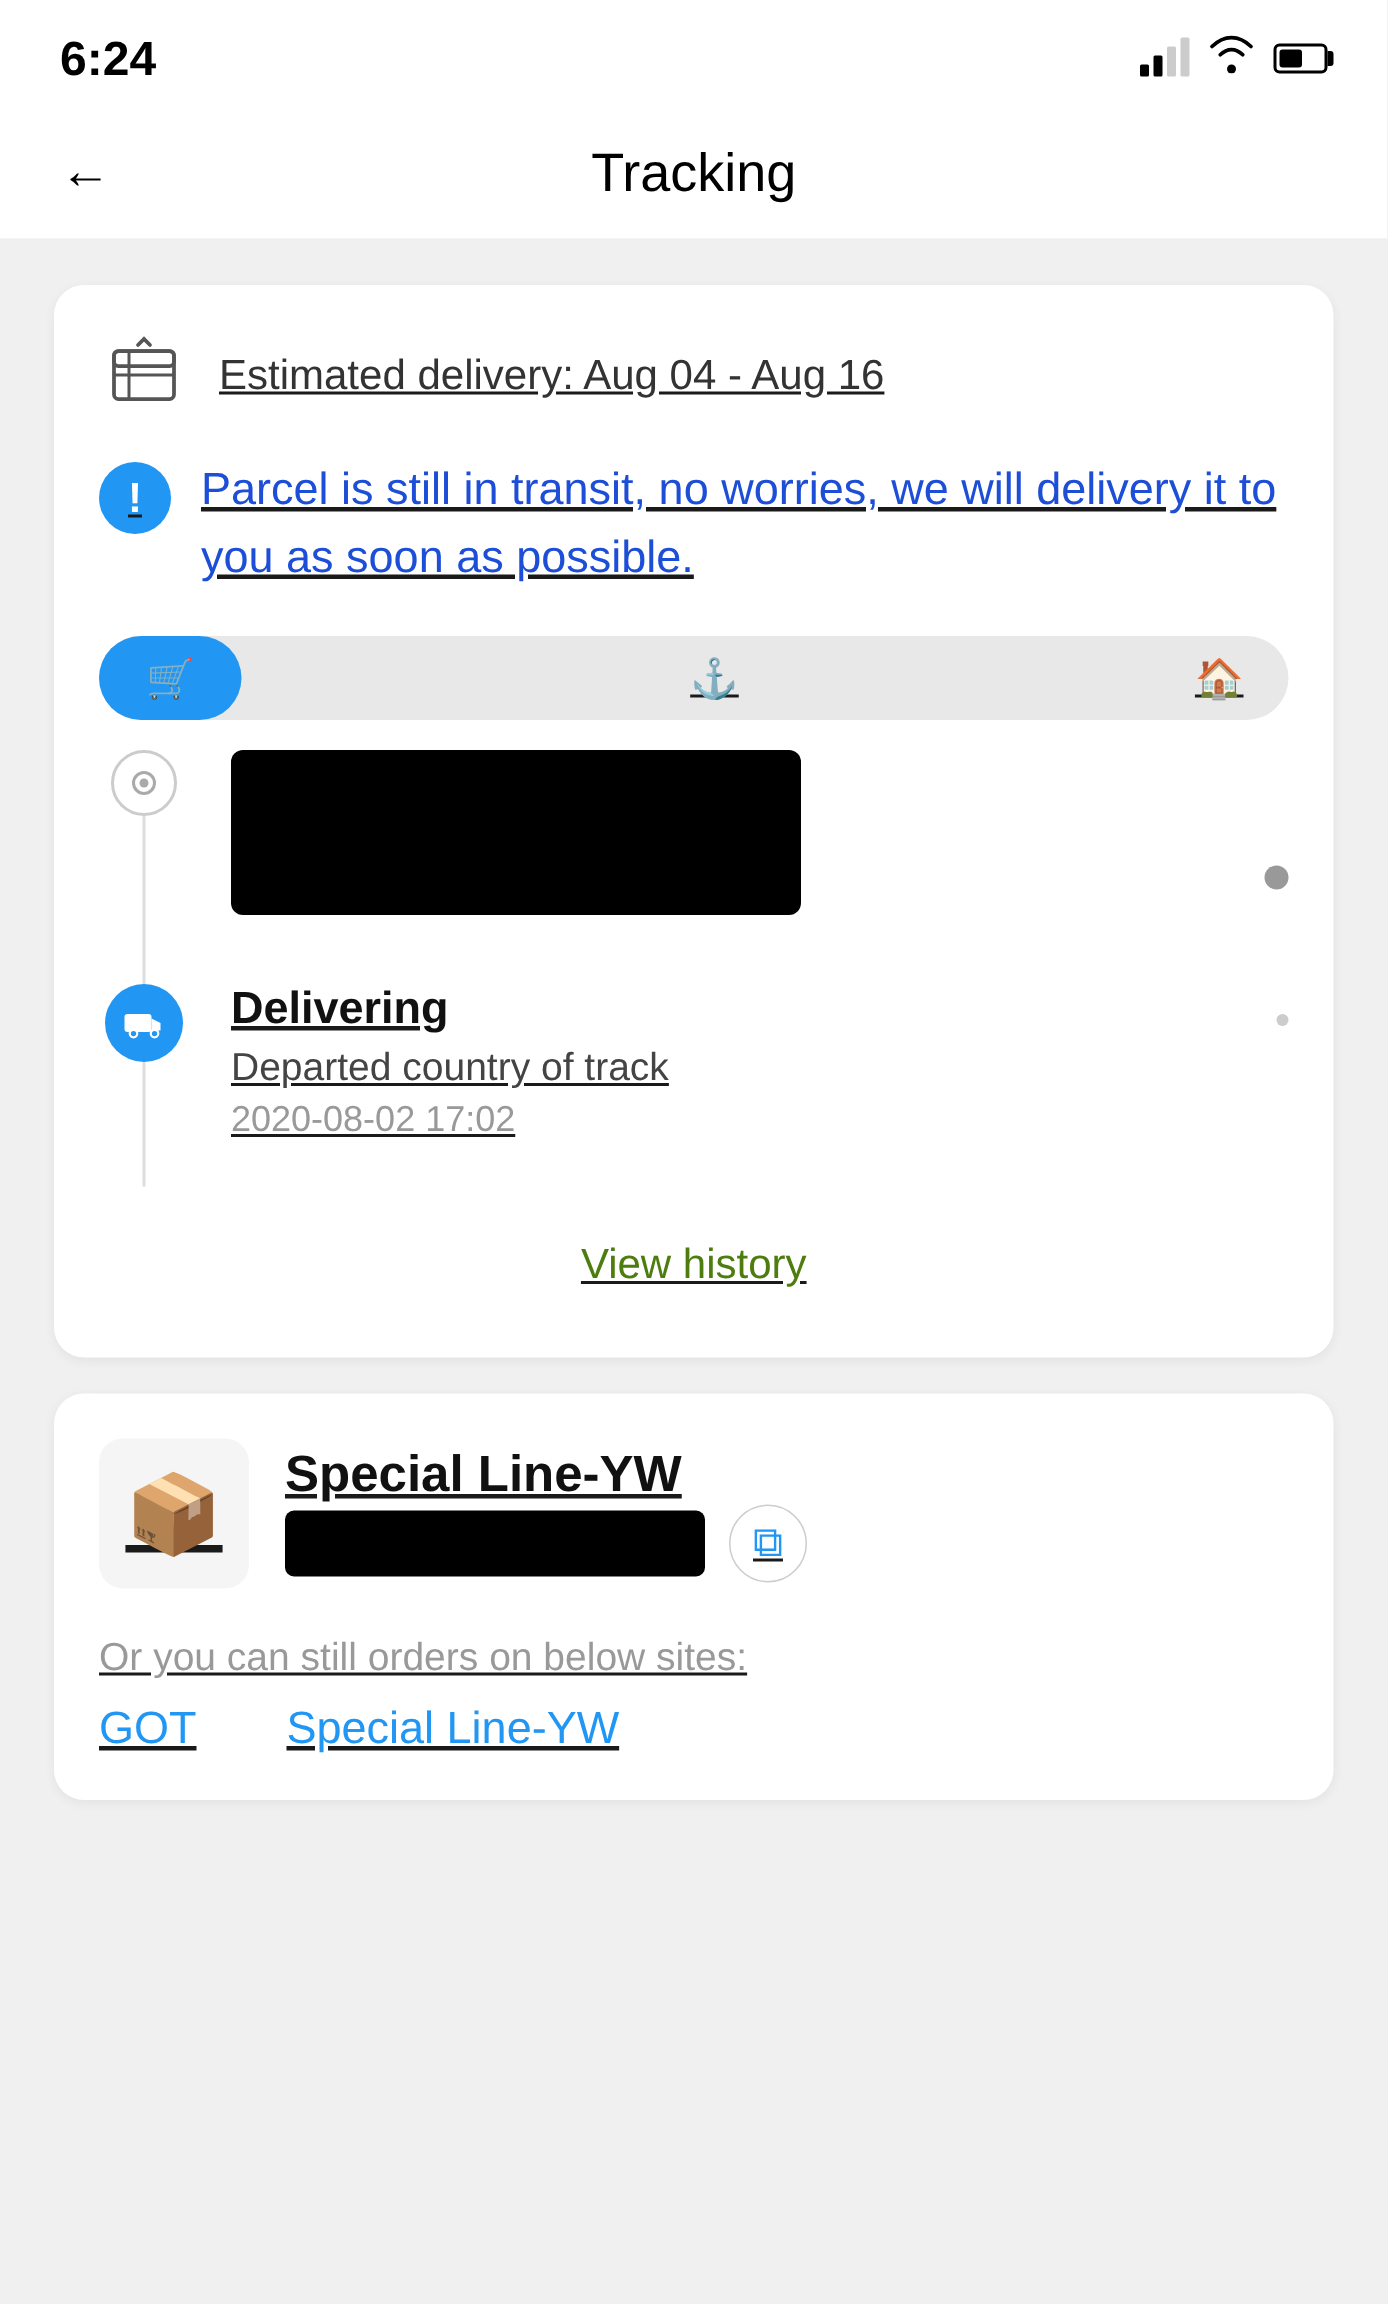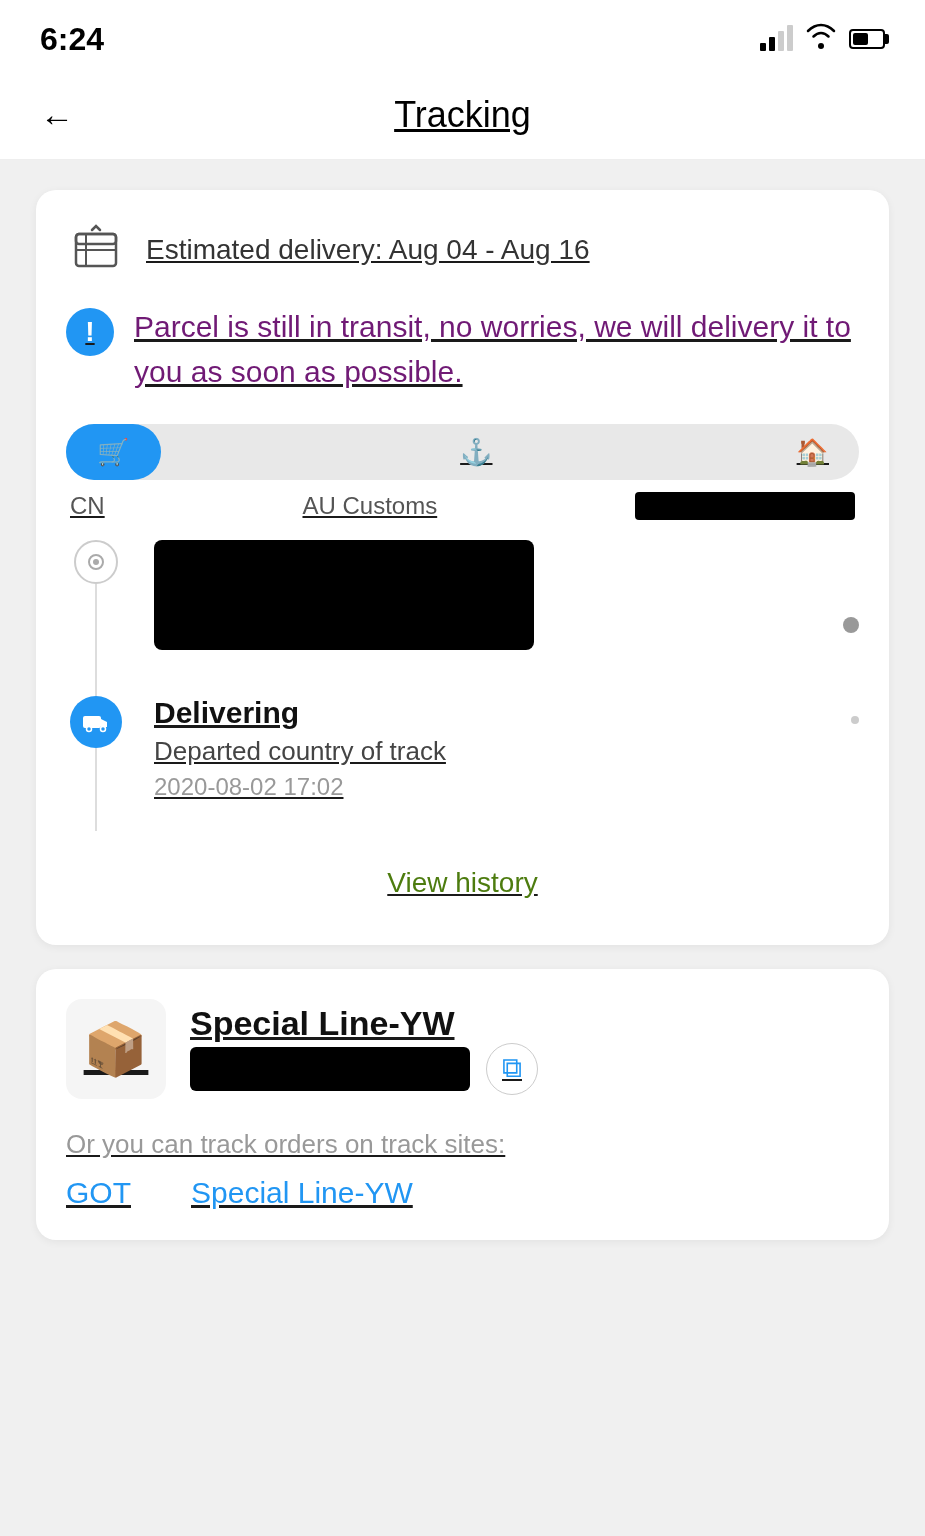--- a/index.html
+++ b/index.html
@@ -92,21 +92,20 @@
       margin-right: 20px;
       font-weight: 300;
     }
     .nav-title {
       flex: 1;
       text-align: center;
       font-size: 36px;
       font-weight: 500;
       color: #000;
       margin-right: 54px;
-      text-decoration: underline;
     }
 
     
     .main-content {
       padding: 30px 36px;
       display: flex;
       flex-direction: column;
       gap: 24px;
       text-decoration: underline;
     }
@@ -160,21 +159,21 @@
       font-weight: 700;
       display: flex;
       align-items: center;
       justify-content: center;
       flex-shrink: 0;
       margin-top: 4px;
     }
     .alert-text {
       font-size: 30px;
       line-height: 1.5;
-      color: #701a75;
+      color: #1d4ed8;
       font-weight: 400;
     }
 
     
     .progress-section {
       margin-top: 30px;
     }
     .progress-track {
       background: #e8e8e8;
       border-radius: 40px;
@@ -438,25 +437,20 @@
     </div>
 
     <div class="progress-section">
       <div class="progress-track">
         <div class="progress-active">
           <span class="progress-cart-icon">🛒</span>
         </div>
         <span style="width:60px;"></span>
         <span class="progress-anchor-icon">⚓</span>
         <span class="progress-home-icon">🏠</span>
-      </div>
-      <div class="progress-labels">
-        <span class="progress-label">CN</span>
-        <span class="progress-label">AU Customs</span>
-        <div class="progress-label-hidden"></div>
       </div>
     </div>
 
     <div class="tracking-events">
 
       <div class="event-item">
         <div class="event-left">
           <div class="event-dot-grey">
             <svg width="22" height="22" viewBox="0 0 22 22" fill="none">
               <circle cx="11" cy="11" r="7" stroke="#aaa" stroke-width="2" fill="none"></circle>
@@ -503,20 +497,20 @@
       </div>
       <div>
         <div class="special-line-name">Special Line-YW</div>
         <div class="tracking-number-row">
           <div class="tracking-number-redacted"></div>
           <button class="copy-btn">⧉</button>
         </div>
       </div>
     </div>
 
-    <div class="or-track-text">Or you can track orders on track sites:</div>
+    <div class="or-track-text">Or you can still orders on below sites:</div>
     <div class="track-links">
       <span class="track-link">GOT</span>
       <span class="track-link">Special Line-YW</span>
     </div>
   </div>
 
 </div>
 
 </body></html>

